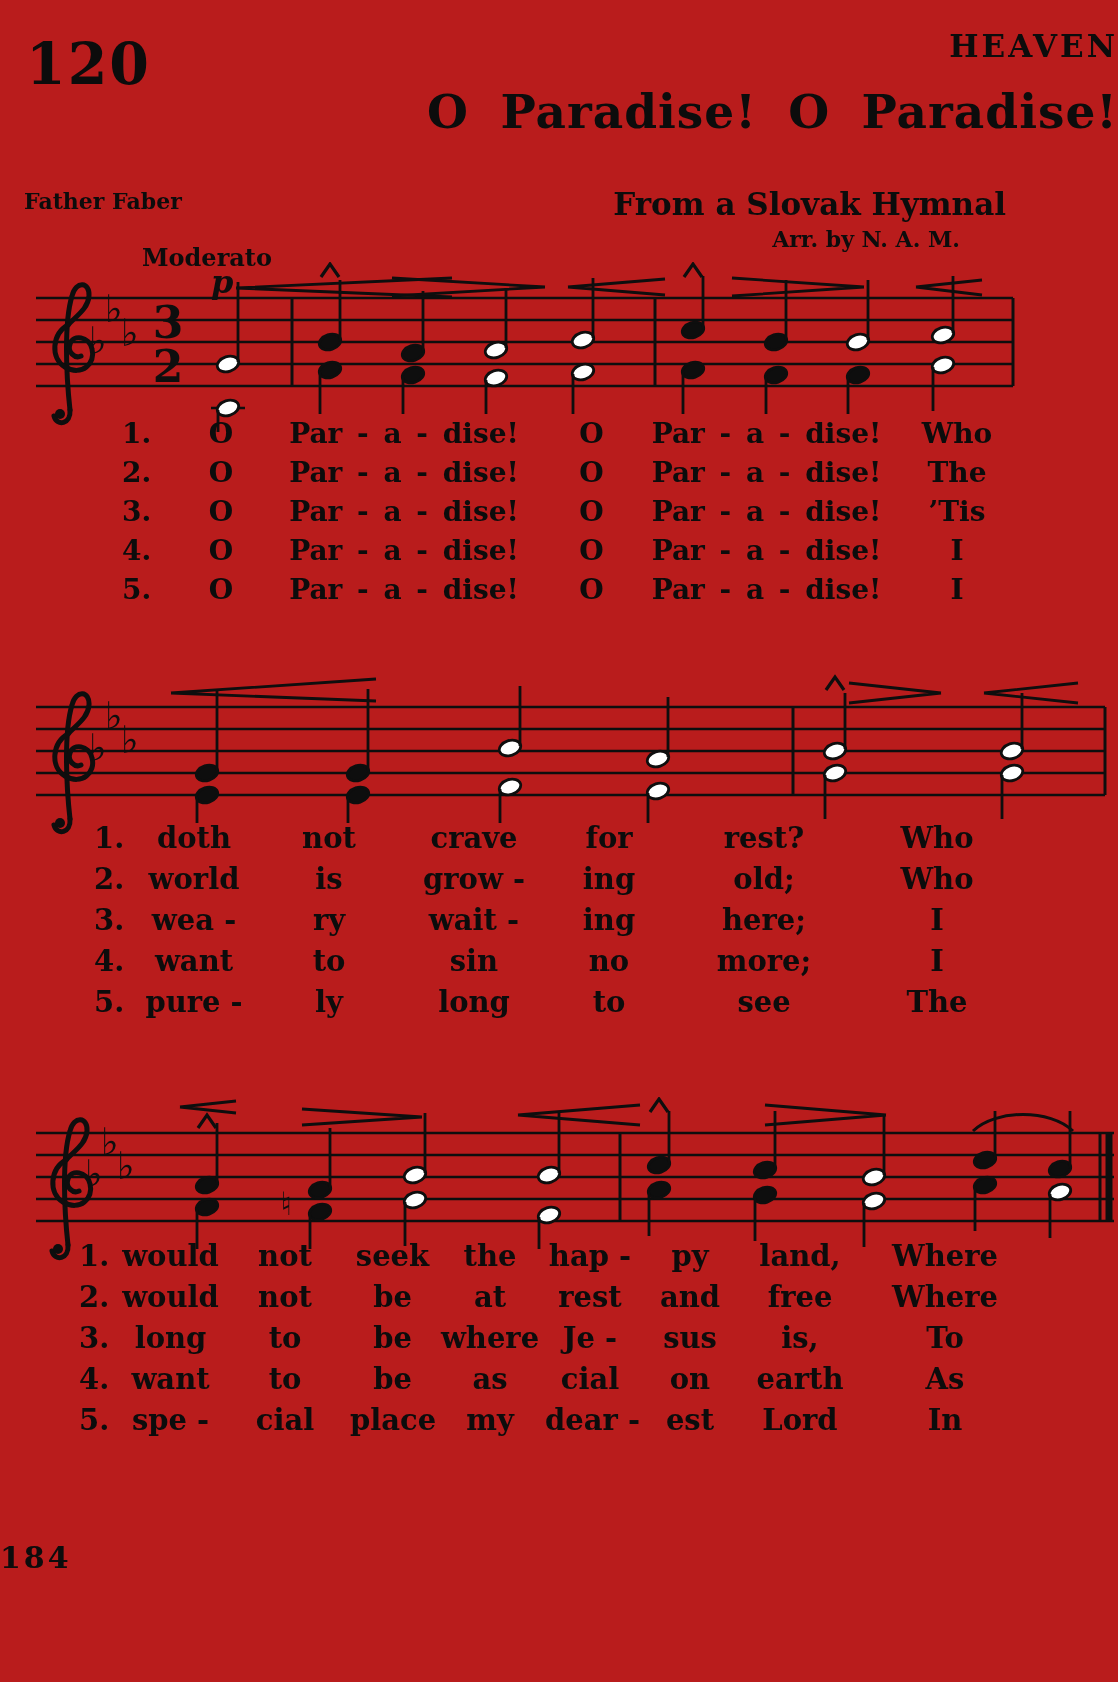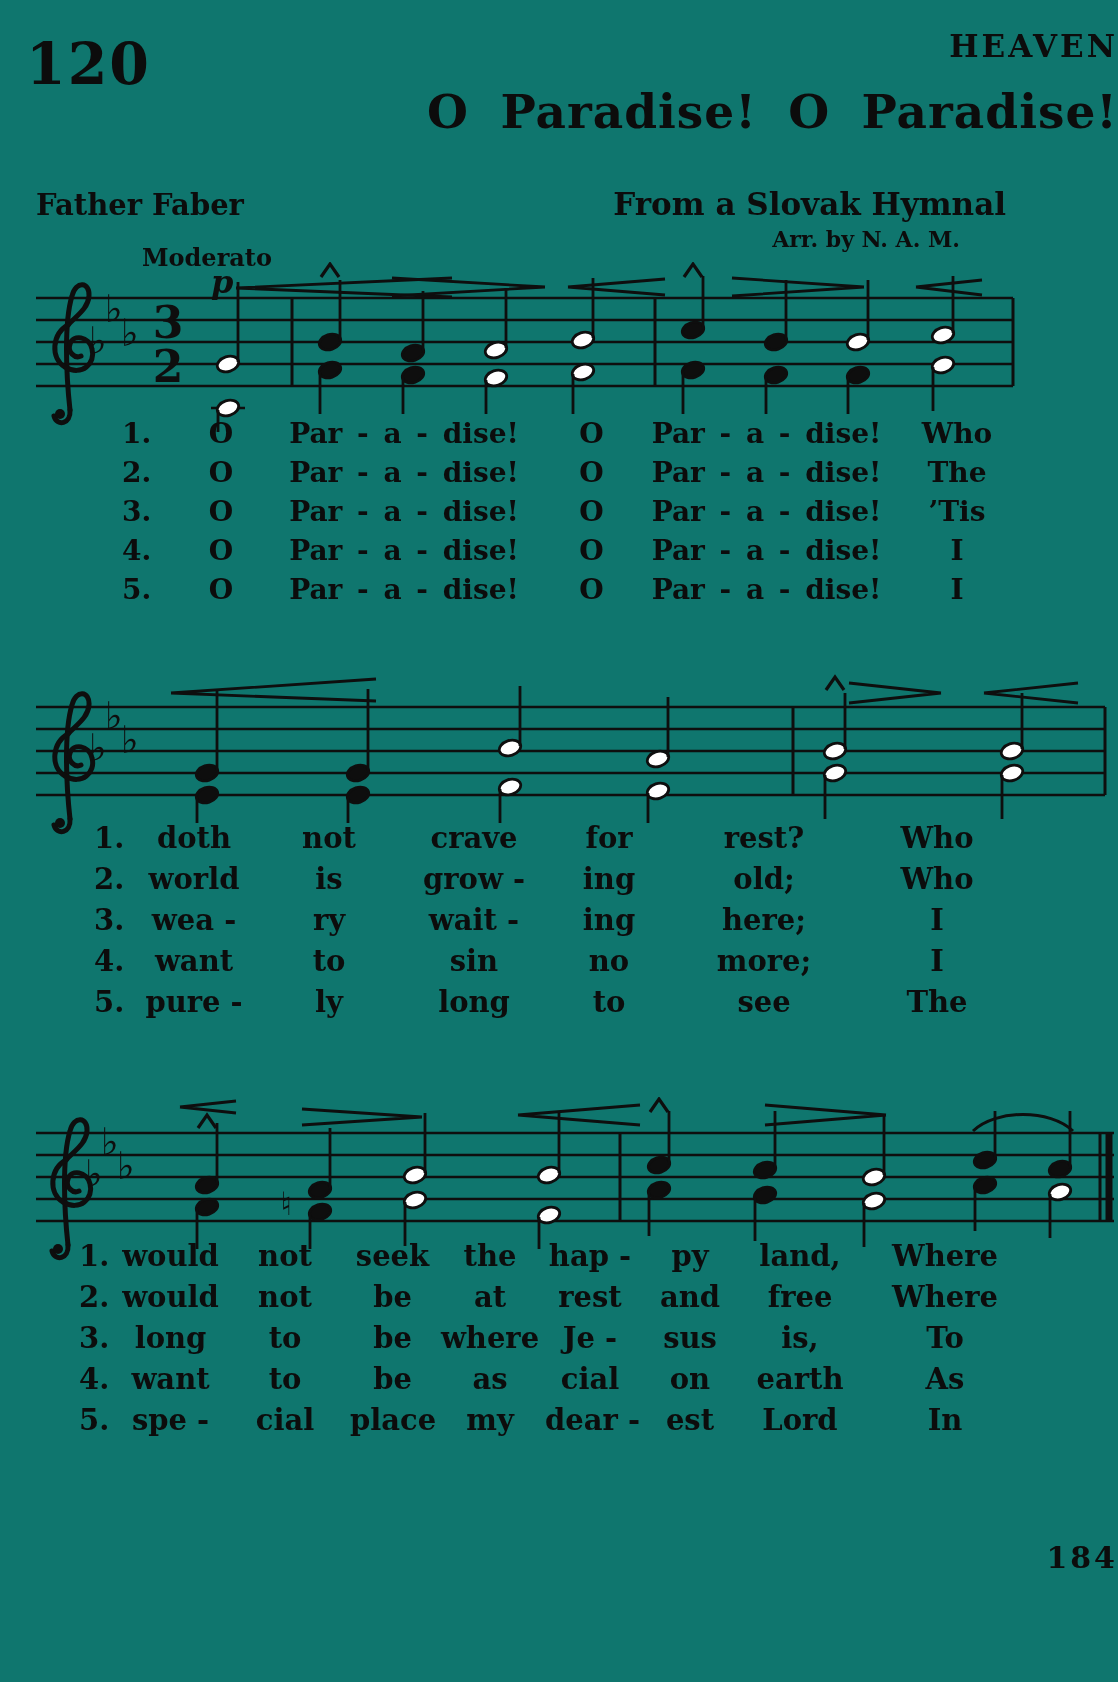--- a/index.html
+++ b/index.html
@@ -1,37 +1,37 @@
 <!DOCTYPE html>
 <html><head>
 <meta charset="utf-8">
 <style>
   * { margin:0; padding:0; box-sizing:border-box; }
   html,body { background:#d9d9d9; }
   .page {
     position:relative; width:1118px; height:1682px; margin:0 auto;
-    background:#0f766e; color:#0c0c0c; overflow:hidden;
+    background:#b91c1c; color:#0c0c0c; overflow:hidden;
     font-family:"DejaVu Serif","Liberation Serif",serif; font-weight:700;
   }
   .abs { position:absolute; }
   .hymn-number { left:26px; top:30px; font-size:57px; letter-spacing:2px; }
   .section { top:28px; left:0; width:100%; text-align:right; font-size:31px; letter-spacing:3px; }
   .title { top:84px; left:0; width:100%; text-align:right; font-size:47px; letter-spacing:1px; word-spacing:14px; }
-  .author { left:36px; top:188px; font-size:29px; }
+  .author { left:24px; top:188px; font-size:22px; }
   .source { right:112px; top:186px; font-size:31px; }
   .arranger { right:158px; top:226px; font-size:22px; }
   .tempo { left:142px; top:243px; font-size:24px; }
   svg.staff { pointer-events:none; }
   .lyrics { }
   .lyric-row { display:grid; font-size:28px; line-height:39px; white-space:nowrap; }
   #lyr2 .lyric-row, #lyr3 .lyric-row { line-height:41px; font-size:29px; }
   .lyric-row .vnum { text-align:left; padding-left:4px; }
   .lyric-row .word { text-align:center; }
   #lyr1 .word { word-spacing:5px; }
-  .page-number { top:1540px; left:0; width:100%; text-align:right; font-size:30px; letter-spacing:3px; }
+  .page-number { top:1540px; left:0; width:100%; text-align:left; font-size:30px; letter-spacing:3px; }
 </style>
 </head>
 <body>
 
 <div class="page">
 
   <div class="abs hymn-number">120</div>
   <div class="abs section">HEAVEN</div>
   <div class="abs title">O Paradise! O Paradise!</div>
   <div class="abs author">Father Faber</div>

